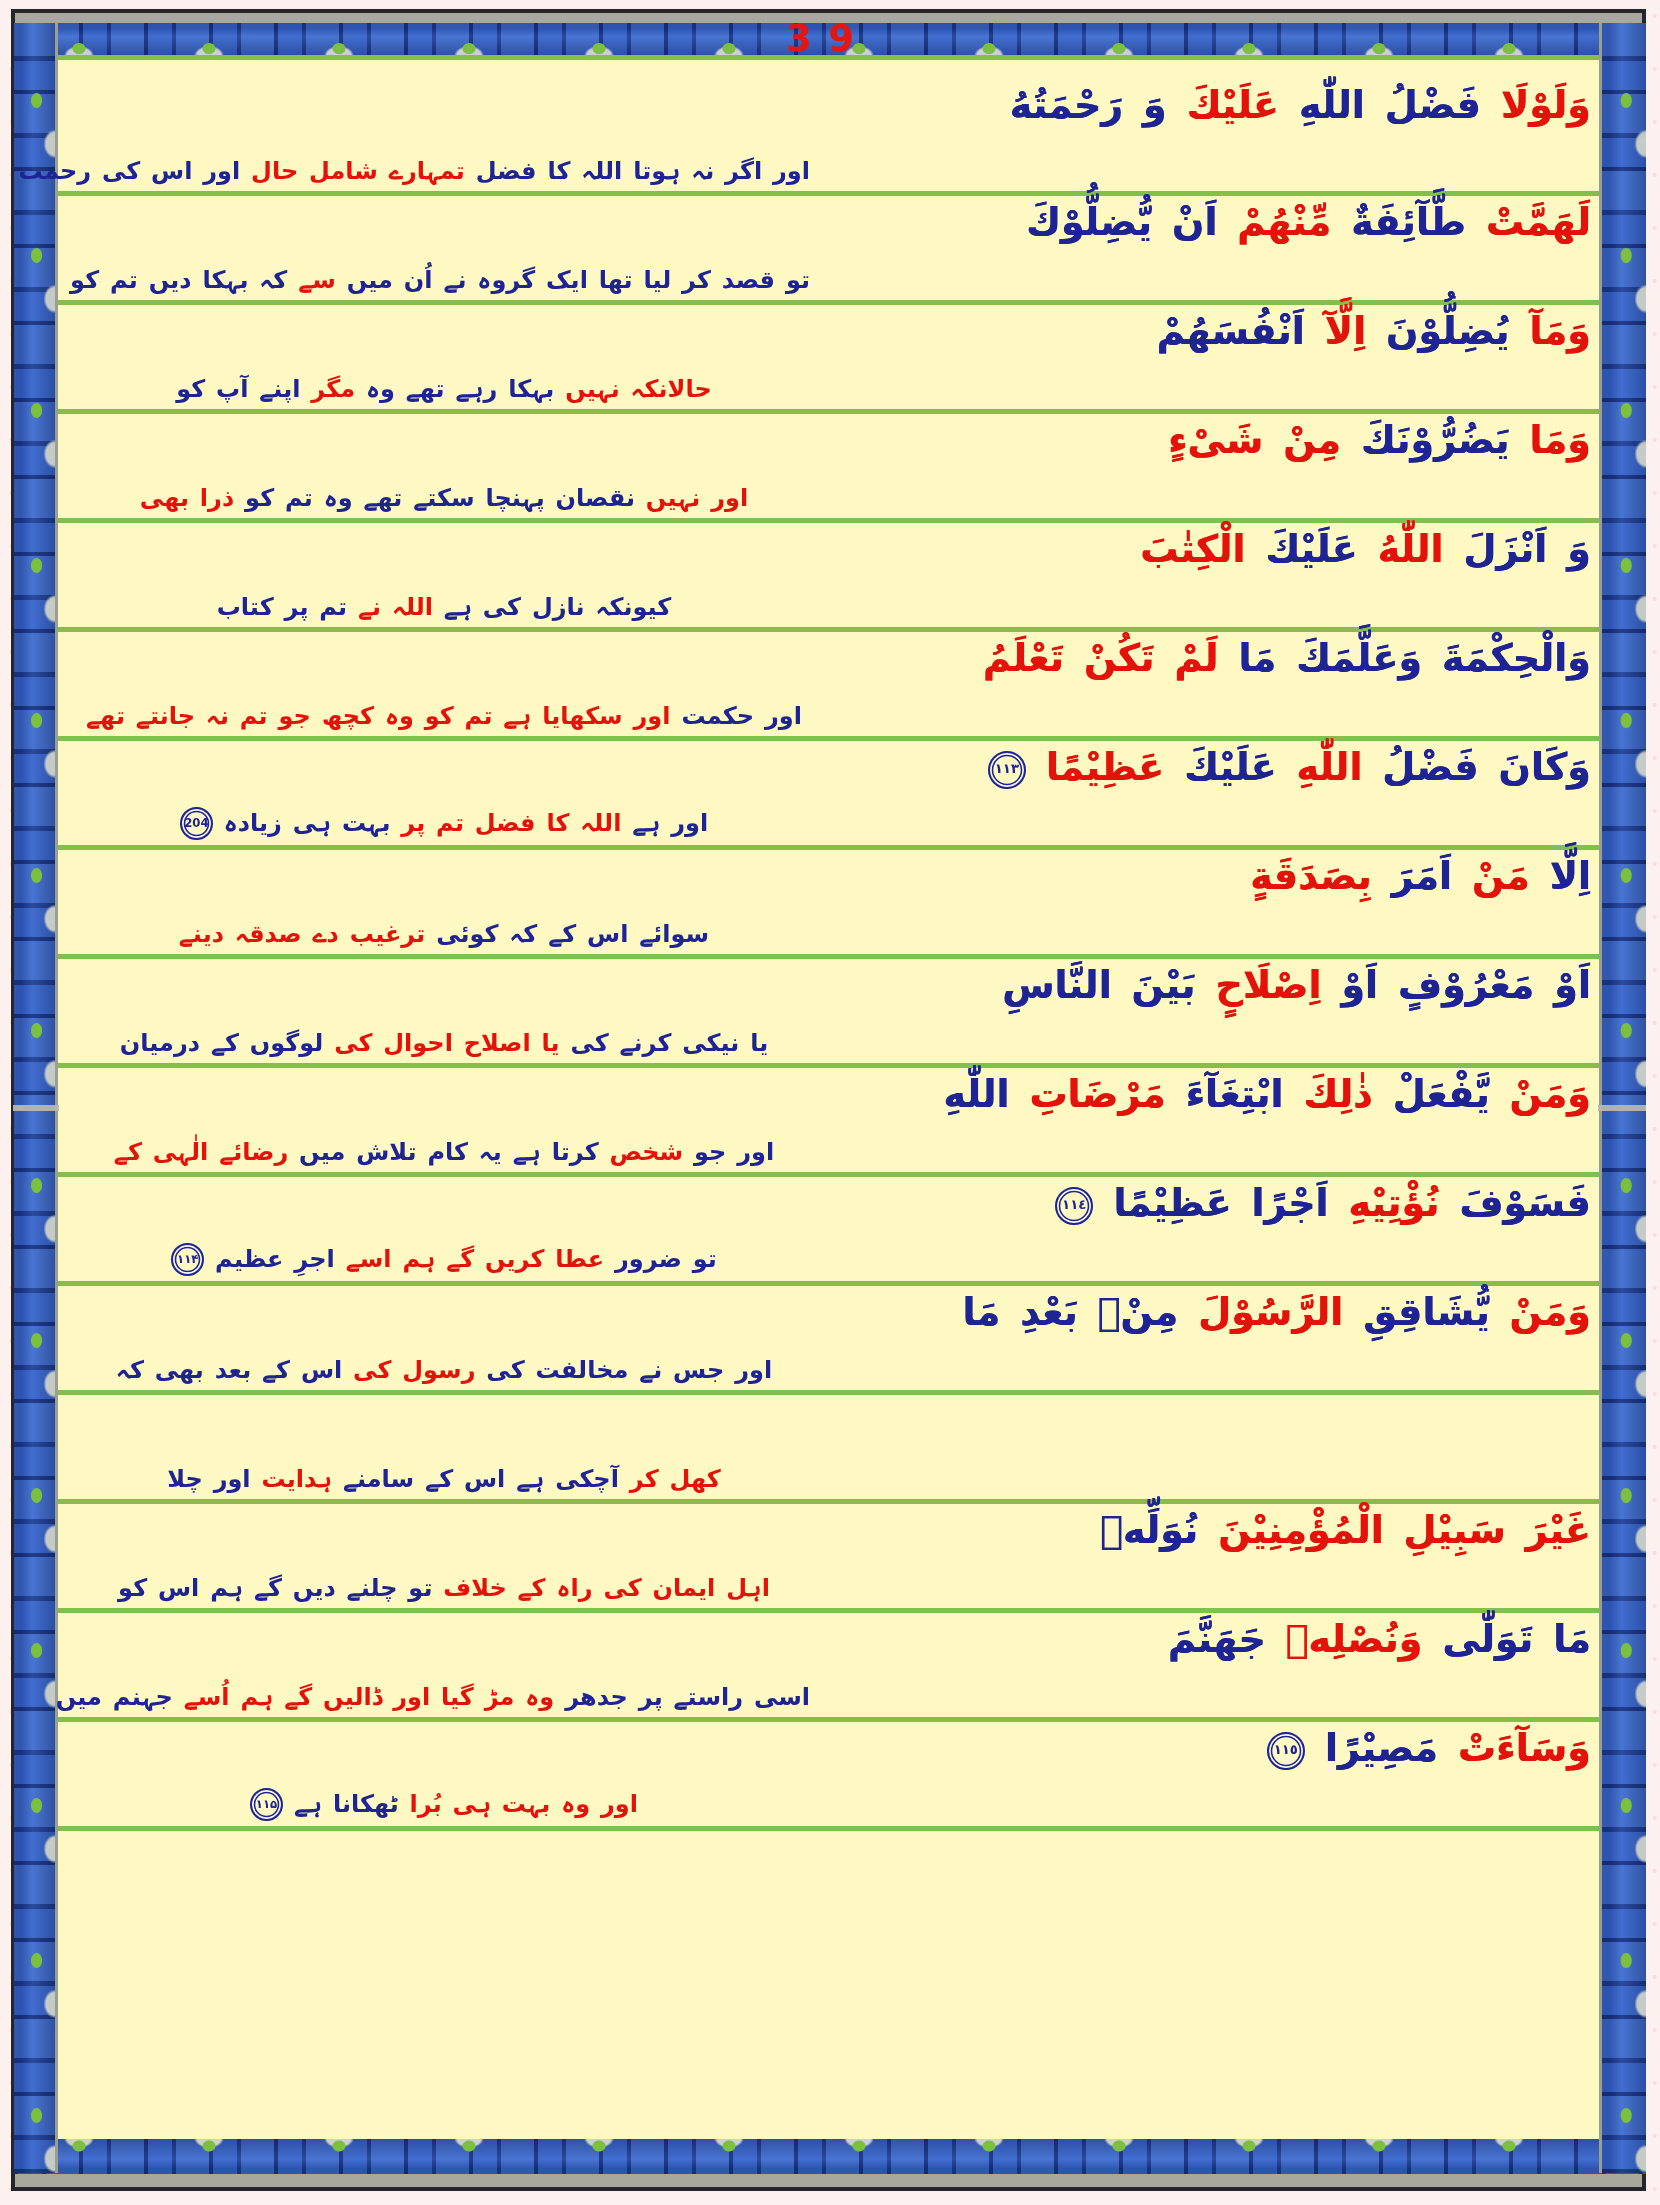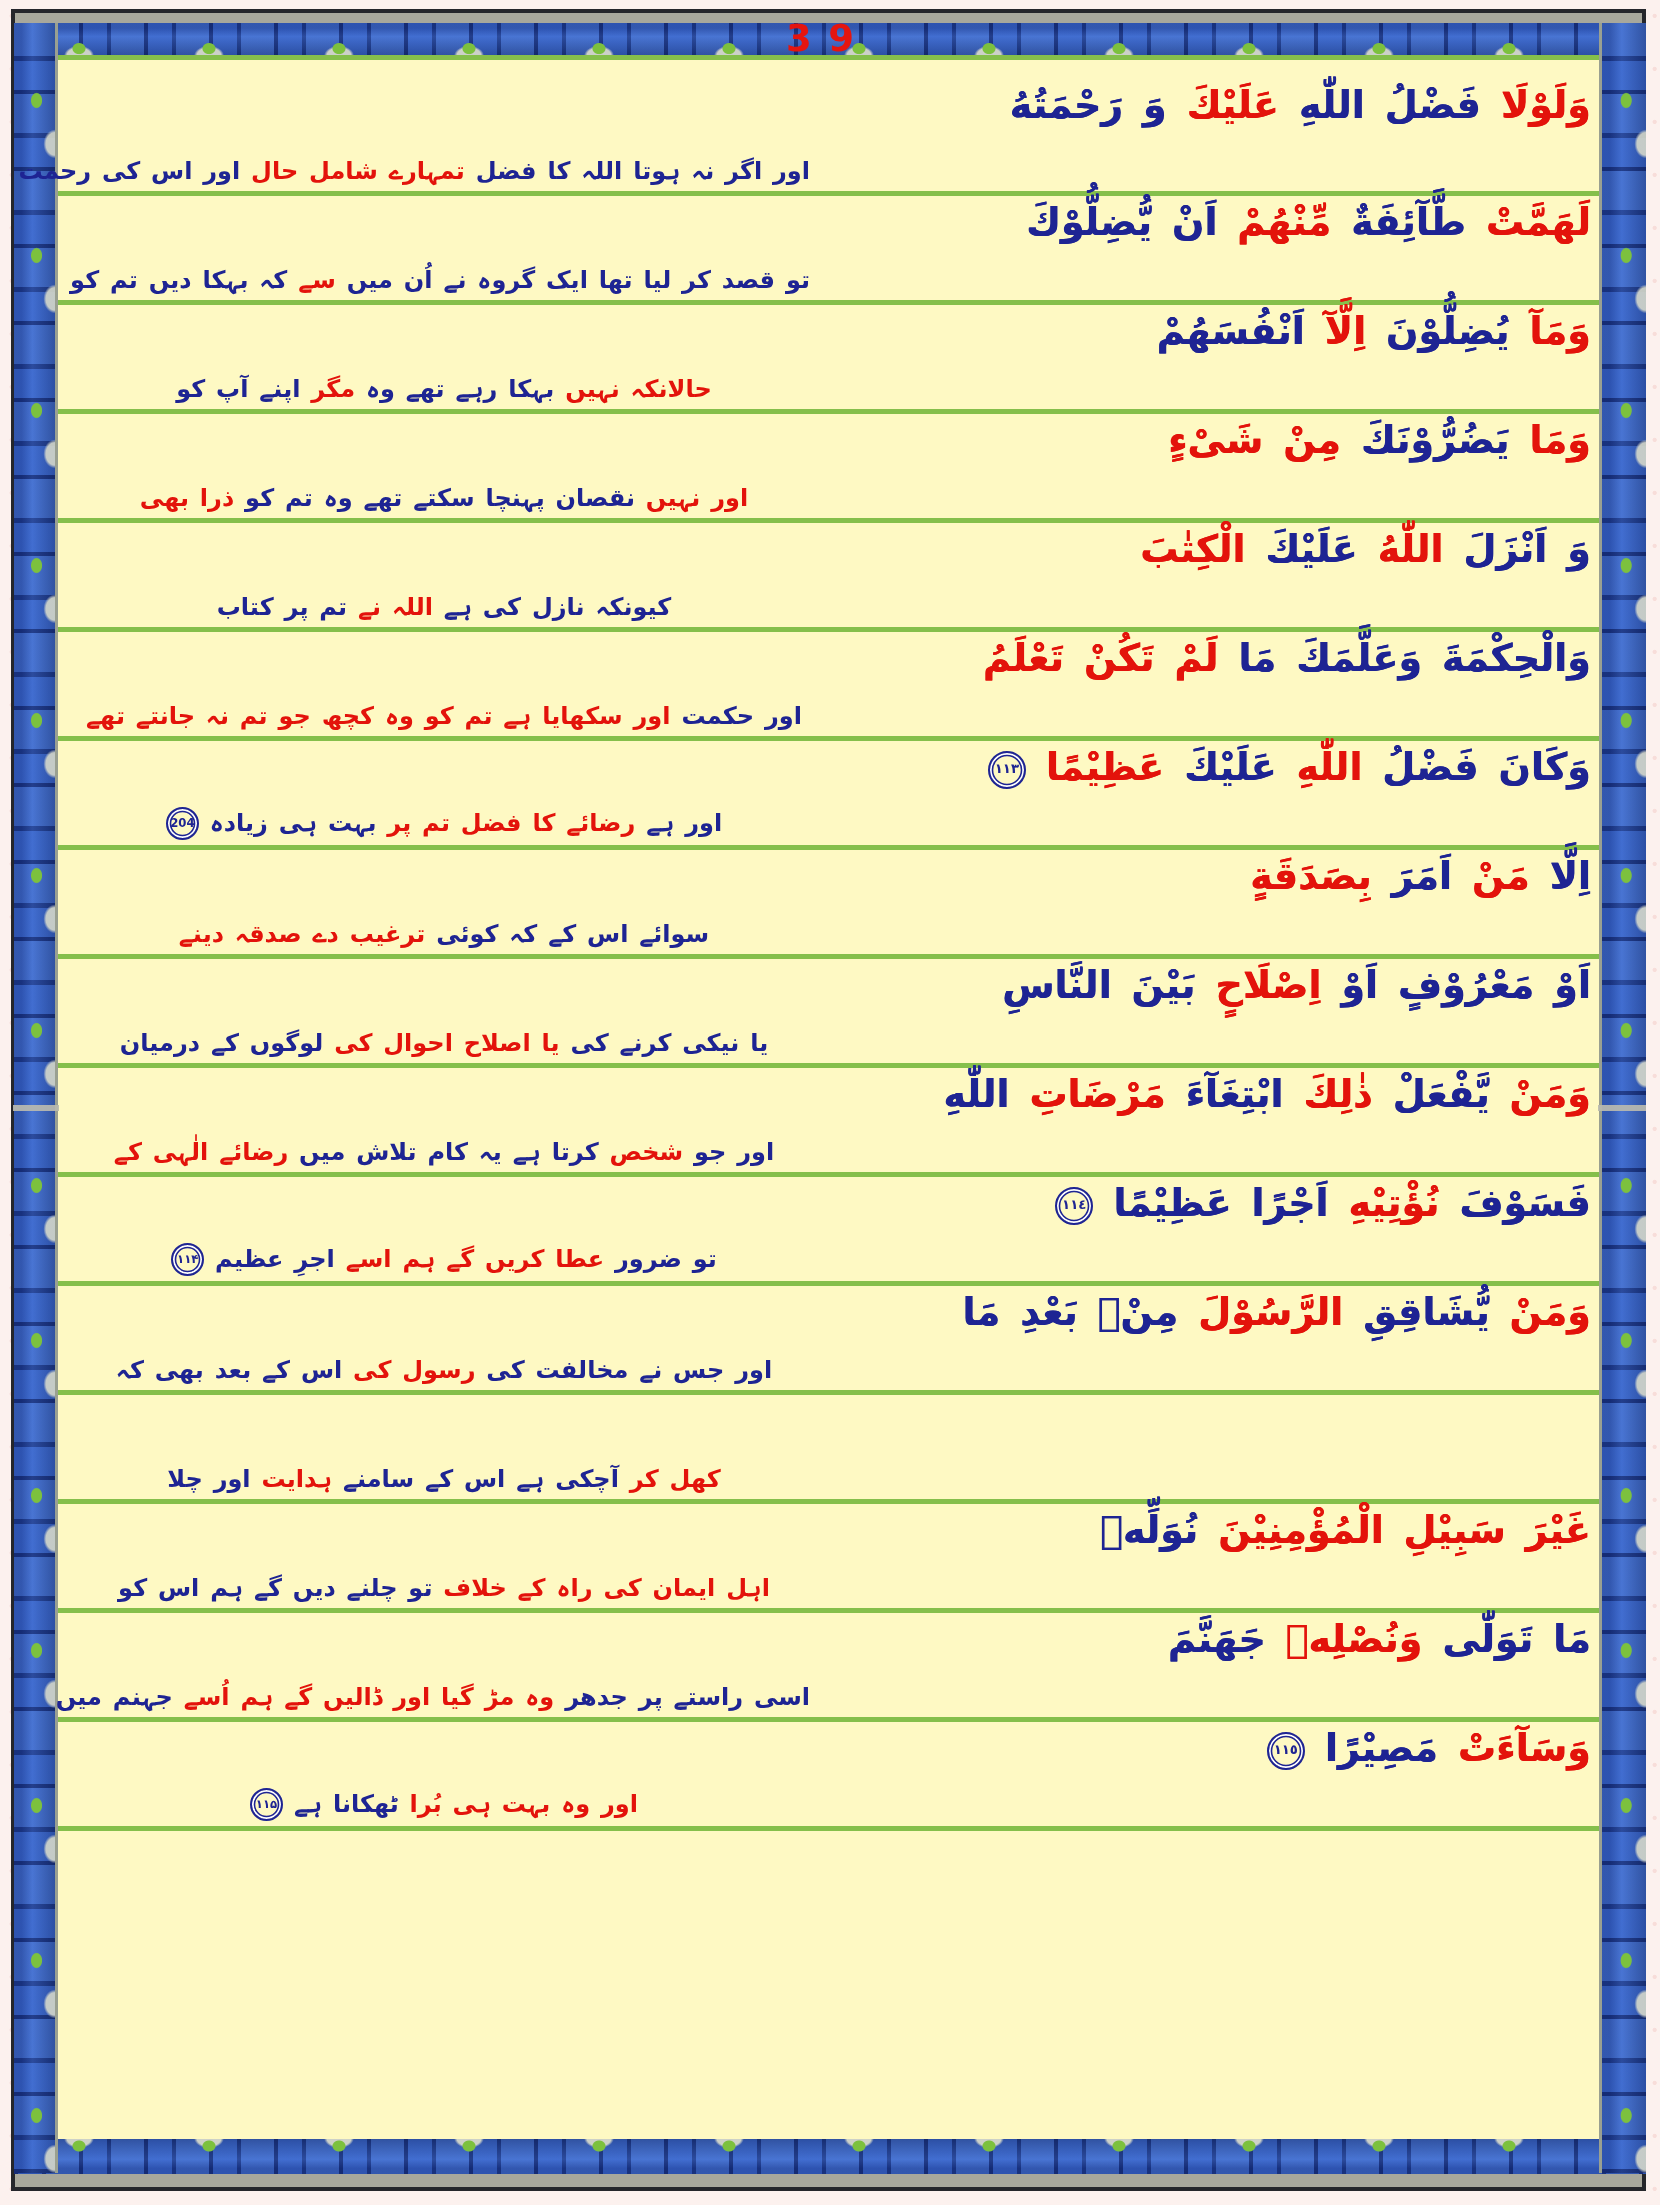--- a/index.html
+++ b/index.html
@@ -114,21 +114,21 @@
       <div class="row">
         <div class="arabic"><span class="seg b">وَ اَنْزَلَ</span> <span class="seg r">اللّٰهُ</span> <span class="seg b">عَلَيْكَ</span> <span class="seg r">الْكِتٰبَ</span></div>
         <div class="urdu"><span class="seg b">کیونکہ نازل کی ہے</span> <span class="seg r">اللہ نے</span> <span class="seg b">تم پر کتاب</span></div>
       </div>
       <div class="row">
         <div class="arabic"><span class="seg b">وَالْحِكْمَةَ وَعَلَّمَكَ مَا</span> <span class="seg r">لَمْ تَكُنْ تَعْلَمُ</span></div>
         <div class="urdu"><span class="seg b">اور حکمت</span> <span class="seg r">اور سکھایا ہے تم کو وہ کچھ جو تم نہ جانتے تھے</span></div>
       </div>
       <div class="row">
         <div class="arabic"><span class="seg b">وَكَانَ فَضْلُ</span> <span class="seg r">اللّٰهِ</span> <span class="seg b">عَلَيْكَ</span> <span class="seg r">عَظِيْمًا</span> <span class="medal">١١٣</span></div>
-        <div class="urdu"><span class="seg b">اور ہے</span> <span class="seg r">رضائے کا فضل تم پر</span> <span class="seg b">بہت ہی زیادہ</span> <span class="medal">204</span></div>
+        <div class="urdu"><span class="seg b">اور ہے</span> <span class="seg r">اللہ کا فضل تم پر</span> <span class="seg b">بہت ہی زیادہ</span> <span class="medal">204</span></div>
       </div>
       <div class="row">
         <div class="arabic"><span class="seg b">اِلَّا</span> <span class="seg r">مَنْ</span> <span class="seg b">اَمَرَ</span> <span class="seg r">بِصَدَقَةٍ</span></div>
         <div class="urdu"><span class="seg b">سوائے اس کے کہ کوئی</span> <span class="seg r">ترغیب دے صدقہ دینے</span></div>
       </div>
       <div class="row">
         <div class="arabic"><span class="seg b">اَوْ مَعْرُوْفٍ اَوْ</span> <span class="seg r">اِصْلَاحٍ</span> <span class="seg b">بَيْنَ النَّاسِ</span></div>
         <div class="urdu"><span class="seg b">یا نیکی کرنے کی</span> <span class="seg r">یا اصلاح احوال کی</span> <span class="seg b">لوگوں کے درمیان</span></div>
       </div>
       <div class="row">

